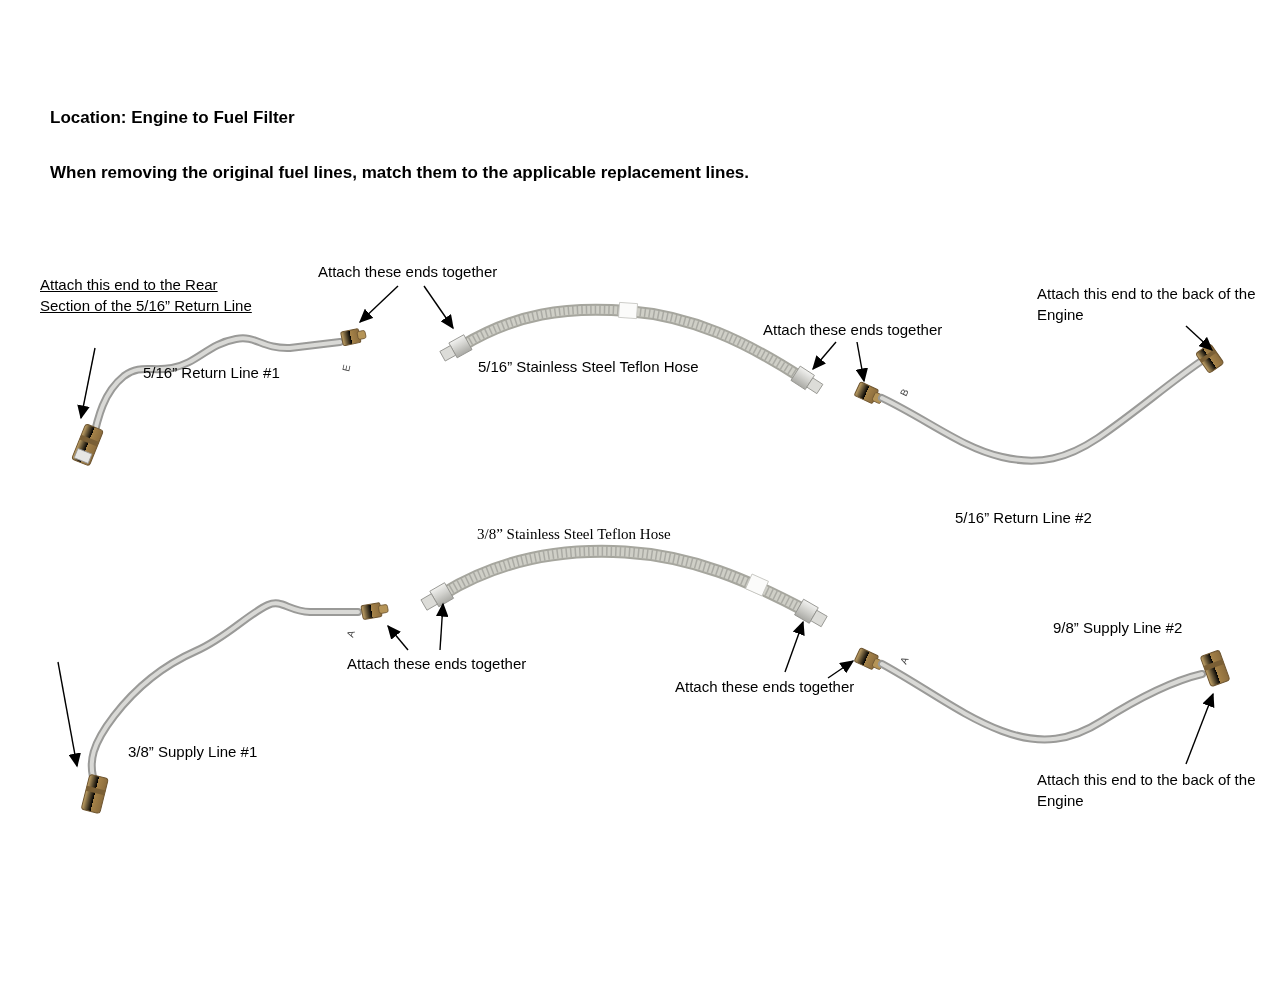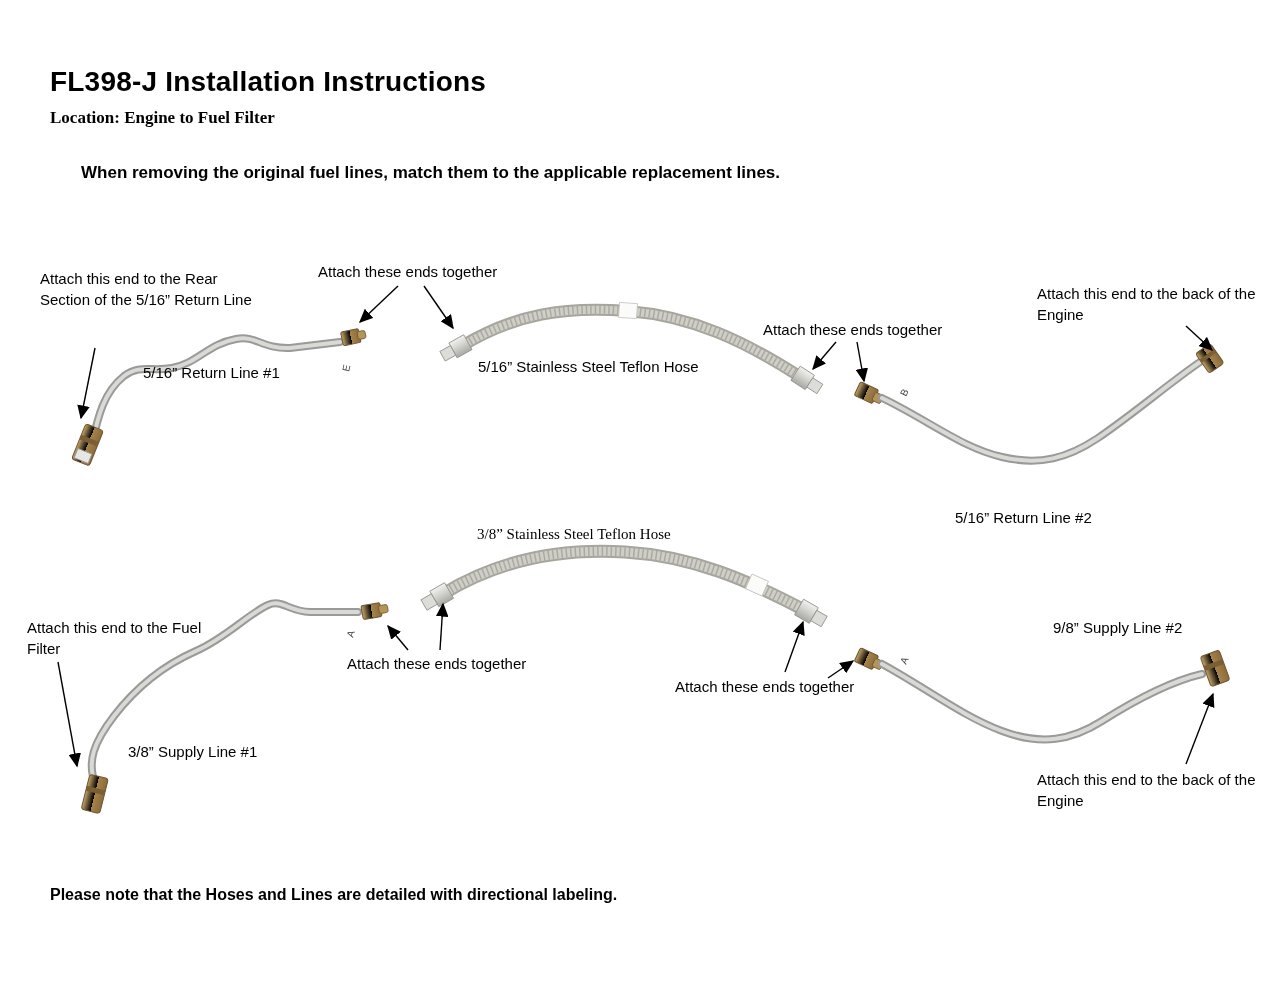--- a/index.html
+++ b/index.html
@@ -7,21 +7,21 @@
     position:relative;
     width:1280px;height:989px;
     background:#ffffff;
     font-family:"Liberation Sans", sans-serif;
     color:#000;
     overflow:hidden;
   }
   .abs{position:absolute;}
   .title{font-size:28px;font-weight:bold;letter-spacing:0.2px;}
   .subtitle{font-size:17px;font-weight:bold;}
-  .intro{font-size:17px;font-weight:bold;margin-left:31px;}
+  .intro{font-size:17px;font-weight:bold;}
   .label{font-size:15px;line-height:21px;}
   .note{font-size:16px;font-weight:bold;line-height:22px;}
   svg{position:absolute;left:0;top:0;}
   .nowrap{white-space:nowrap;}
 </style>
 </head>
 <body>
 
 <div id="page">
 
@@ -154,35 +154,32 @@
     <g stroke="#000" stroke-width="1.4" fill="none">
       <line x1="58" y1="662" x2="77" y2="766" marker-end="url(#arrow)"></line>
       <line x1="408" y1="650" x2="388" y2="626" marker-end="url(#arrow)"></line>
       <line x1="440" y1="650" x2="443" y2="604" marker-end="url(#arrow)"></line>
       <line x1="785" y1="672" x2="803" y2="622" marker-end="url(#arrow)"></line>
       <line x1="828" y1="678" x2="853" y2="661" marker-end="url(#arrow)"></line>
       <line x1="1186" y1="764" x2="1213" y2="694" marker-end="url(#arrow)"></line>
     </g>
   </svg>
 
-  <div class="abs title" style="left:50px;top:66px;">FL398-J Installation Instructions</div>
-  <div class="abs subtitle" style="left:50px;top:108px;font-family:Liberation Serif, serif;">Location: Engine to Fuel Filter</div>
+  <div class="abs subtitle" style="left:50px;top:108px;">Location: Engine to Fuel Filter</div>
   <div class="abs intro" style="left:50px;top:163px;">When removing the original fuel lines, match them to the applicable replacement lines.</div>
 
-  <div class="abs label" style="left:40px;top:268px;width:212px;">Attach this end to the Rear Section of the 5/16” Return Line</div>
+  <div class="abs label" style="left:40px;top:274px;width:212px;text-decoration:underline;">Attach this end to the Rear Section of the 5/16” Return Line</div>
   <div class="abs label nowrap" style="left:318px;top:261px;">Attach these ends together</div>
   <div class="abs label nowrap" style="left:143px;top:362px;">5/16” Return Line #1</div>
   <div class="abs label nowrap" style="left:478px;top:356px;">5/16” Stainless Steel Teflon Hose</div>
   <div class="abs label nowrap" style="left:763px;top:319px;">Attach these ends together</div>
   <div class="abs label" style="left:1037px;top:283px;width:220px;">Attach this end to the back of the Engine</div>
   <div class="abs label nowrap" style="left:955px;top:472px;margin-top:35px;">5/16” Return Line #2</div>
 
   <div class="abs label nowrap" style="left:477px;top:524px;font-family:Liberation Serif, serif;">3/8” Stainless Steel Teflon Hose</div>
-  <div class="abs label" style="left:27px;top:617px;width:195px;">Attach this end to the Fuel Filter</div>
   <div class="abs label nowrap" style="left:347px;top:653px;">Attach these ends together</div>
   <div class="abs label nowrap" style="left:675px;top:676px;">Attach these ends together</div>
   <div class="abs label nowrap" style="left:128px;top:741px;">3/8” Supply Line #1</div>
   <div class="abs label nowrap" style="left:1053px;top:617px;">9/8” Supply Line #2</div>
   <div class="abs label" style="left:1037px;top:769px;width:220px;">Attach this end to the back of the Engine</div>
 
-  <div class="abs note" style="left:50px;top:884px;">Please note that the Hoses and Lines are detailed with directional labeling.</div>
 
 </div>
 
 </body></html>

